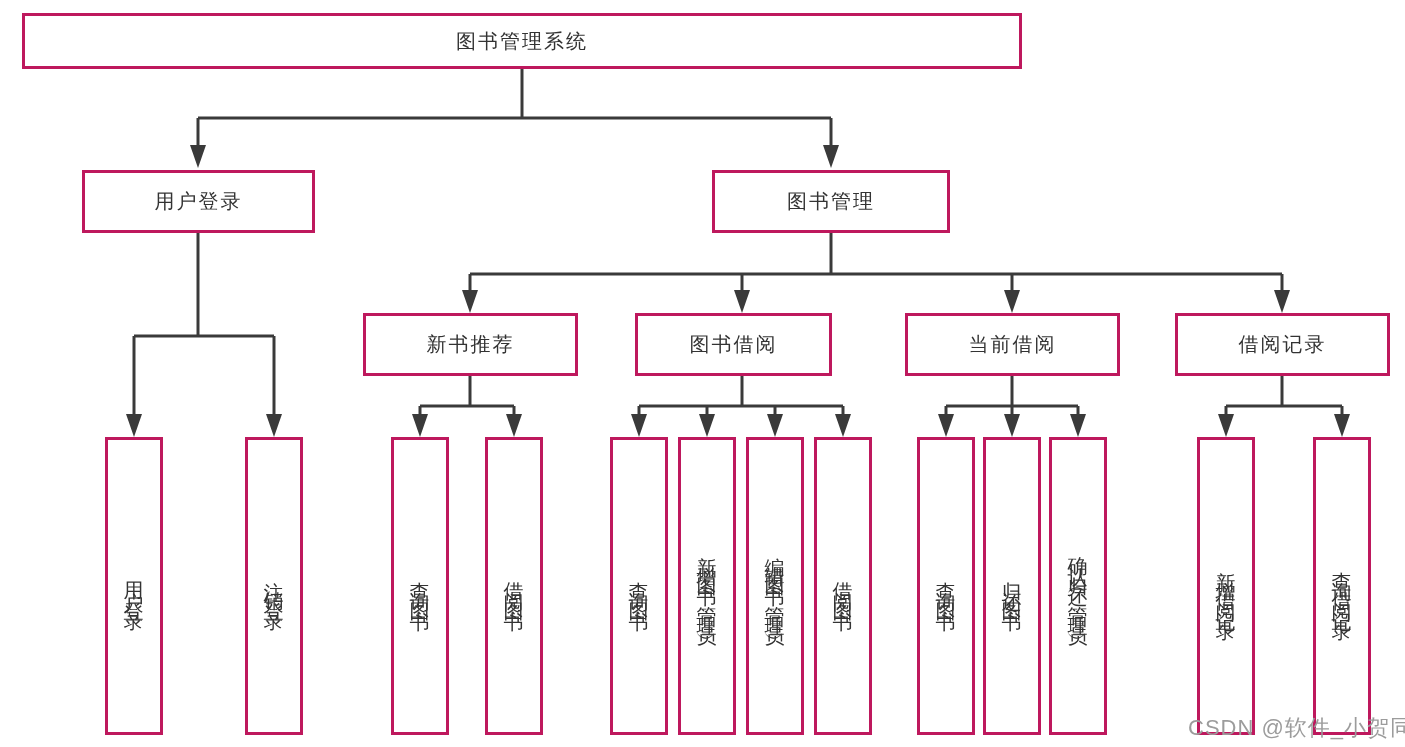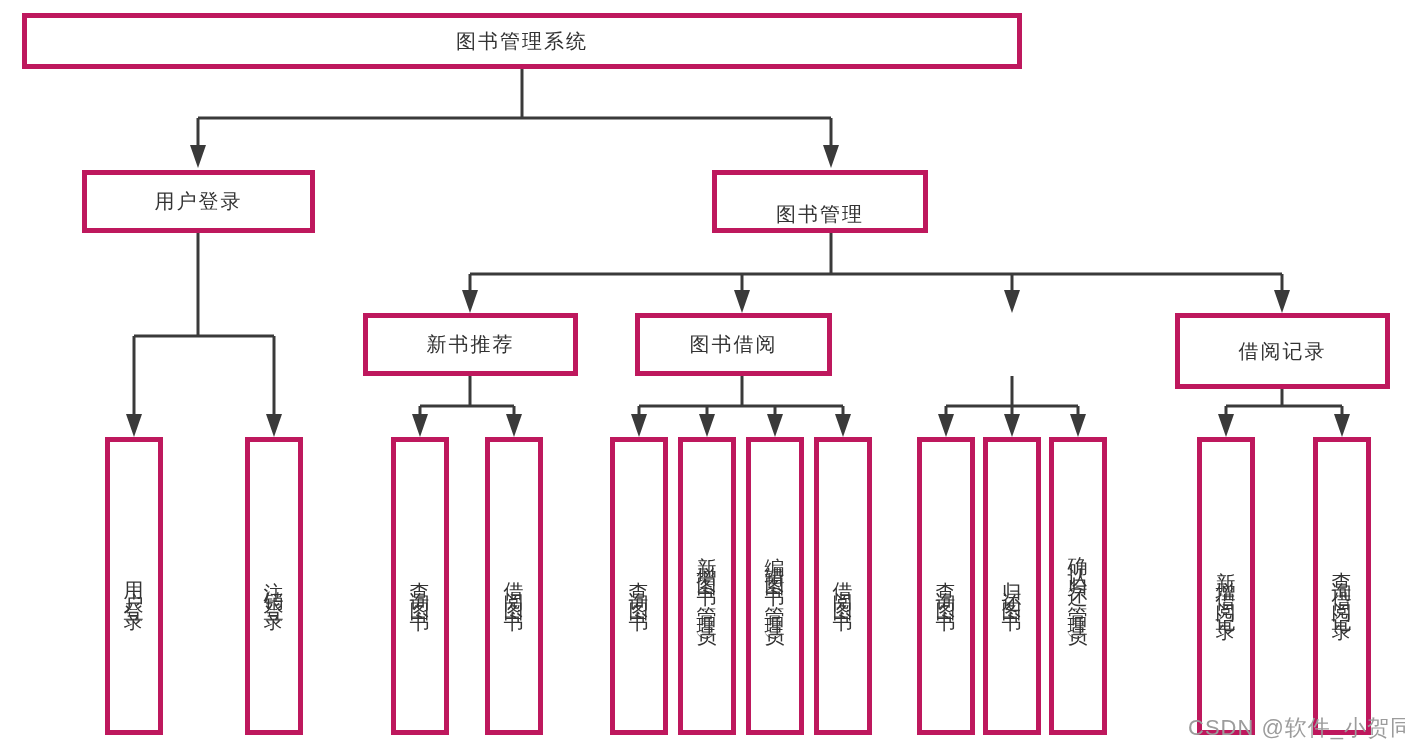--- a/index.html
+++ b/index.html
@@ -14,21 +14,21 @@
   }
   #connectors {
     position: absolute;
     left: 0; top: 0;
     width: 1405px; height: 747px;
     z-index: 1;
   }
   .node {
     position: absolute;
     box-sizing: border-box;
-    border: 5px solid #be185d;
+    border: 3px solid #be185d;
     background: #ffffff;
     display: flex;
     align-items: center;
     justify-content: center;
     z-index: 2;
   }
   .hlabel {
     font-size: 20px;
     letter-spacing: 2px;
     color: #333333;
@@ -129,31 +129,34 @@
     </g>
   </svg>
 
   <div class="node" style="left:22px; top:13px; width:1000px; height:56px;">
     <span class="hlabel">图书管理系统</span>
   </div>
 
   <div class="node" style="left:82px; top:170px; width:233px; height:63px;">
     <span class="hlabel">用户登录</span>
   </div>
-  <div class="node" style="left:712px; top:170px; width:216px; height:63px;align-items:flex-end;">
+  <div class="node" style="left:712px; top:170px; width:238px; height:63px;">
     <span class="hlabel">图书管理</span>
   </div>
 
   <div class="node" style="left:363px; top:313px; width:215px; height:63px;justify-content:center;">
     <span class="hlabel">新书推荐</span>
   </div>
   <div class="node" style="left:635px; top:313px; width:197px; height:63px;">
     <span class="hlabel">图书借阅</span>
   </div>
-  <div class="node" style="left:1175px; top:313px; width:215px; height:76px;">
+  <div class="node" style="left:905px; top:313px; width:215px; height:63px;">
+    <span class="hlabel">当前借阅</span>
+  </div>
+  <div class="node" style="left:1175px; top:313px; width:215px; height:63px;">
     <span class="hlabel">借阅记录</span>
   </div>
 
   <div class="node vnode" style="left:105px;">
     <span class="vlabel">用户登录</span>
   </div>
   <div class="node vnode" style="left:245px;">
     <span class="vlabel">注销登录</span>
   </div>
 

